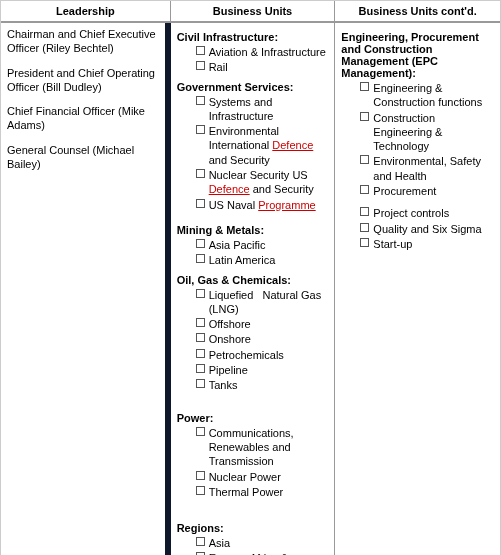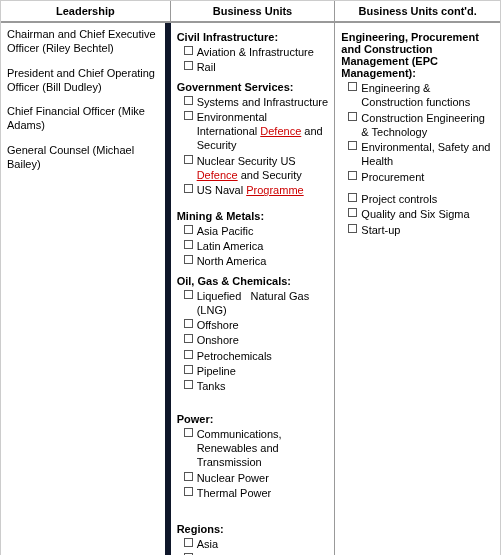--- a/index.html
+++ b/index.html
@@ -43,21 +43,21 @@
     .section-title {
       font-weight: bold;
       margin-top: 4px;
       margin-bottom: 2px;
       font-size: 11px;
     }
     .checkbox-item {
       display: flex;
       align-items: flex-start;
       margin-bottom: 1px;
-      margin-left: 0;
+      margin-left: 12px;
       padding-left: 7px;
     }
     .checkbox-icon {
       display: inline-block;
       width: 9px;
       height: 9px;
       border: 1px solid #555;
       margin-right: 4px;
       margin-top: 1px;
       flex-shrink: 0;
@@ -154,24 +154,20 @@
 
       <div class="section-title" style="margin-top:12px;">Mining &amp; Metals:</div>
       <div class="checkbox-item">
         <span class="checkbox-icon"></span>
         <span class="item-text">Asia Pacific</span>
       </div>
       <div class="checkbox-item">
         <span class="checkbox-icon"></span>
         <span class="item-text">Latin America</span>
       </div>
-      <div class="checkbox-item">
-        <span class="checkbox-icon"></span>
-        <span class="item-text">North America</span>
-      </div>
 
       <div class="section-title" style="margin-top:6px;">Oil, Gas &amp; Chemicals:</div>
       <div class="checkbox-item">
         <span class="checkbox-icon"></span>
         <span class="item-text">Liquefied&nbsp;&nbsp; Natural Gas (LNG)</span>
       </div>
       <div class="checkbox-item">
         <span class="checkbox-icon"></span>
         <span class="item-text">Offshore</span>
       </div>

